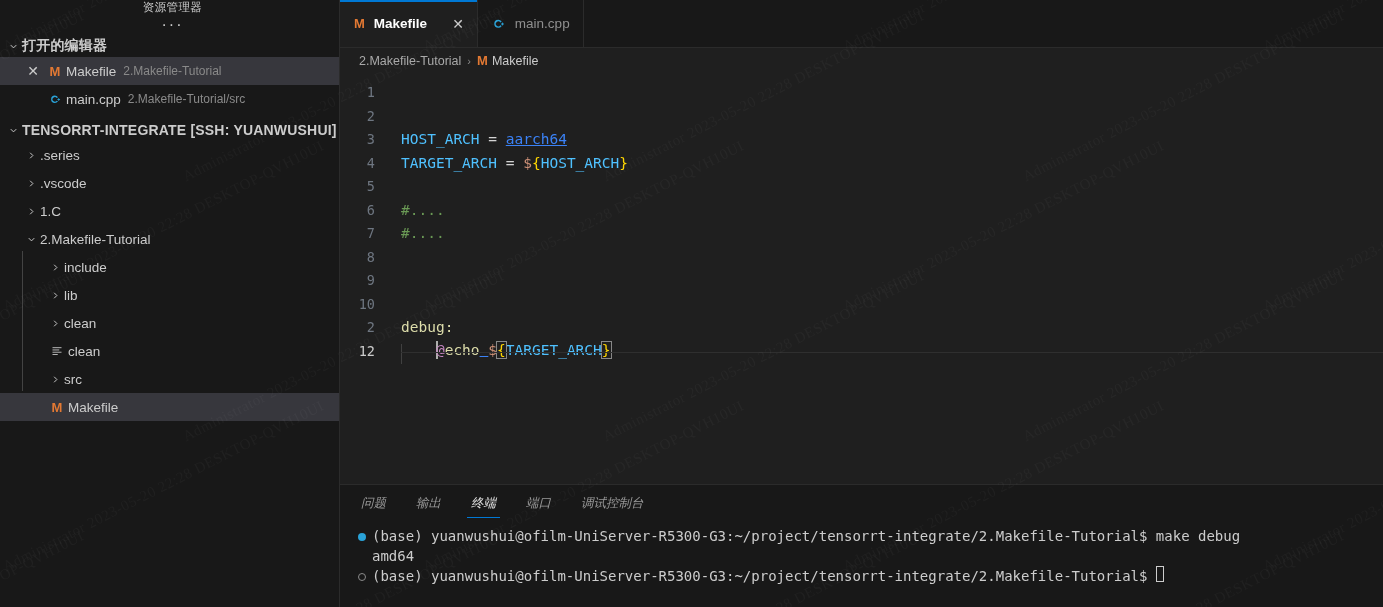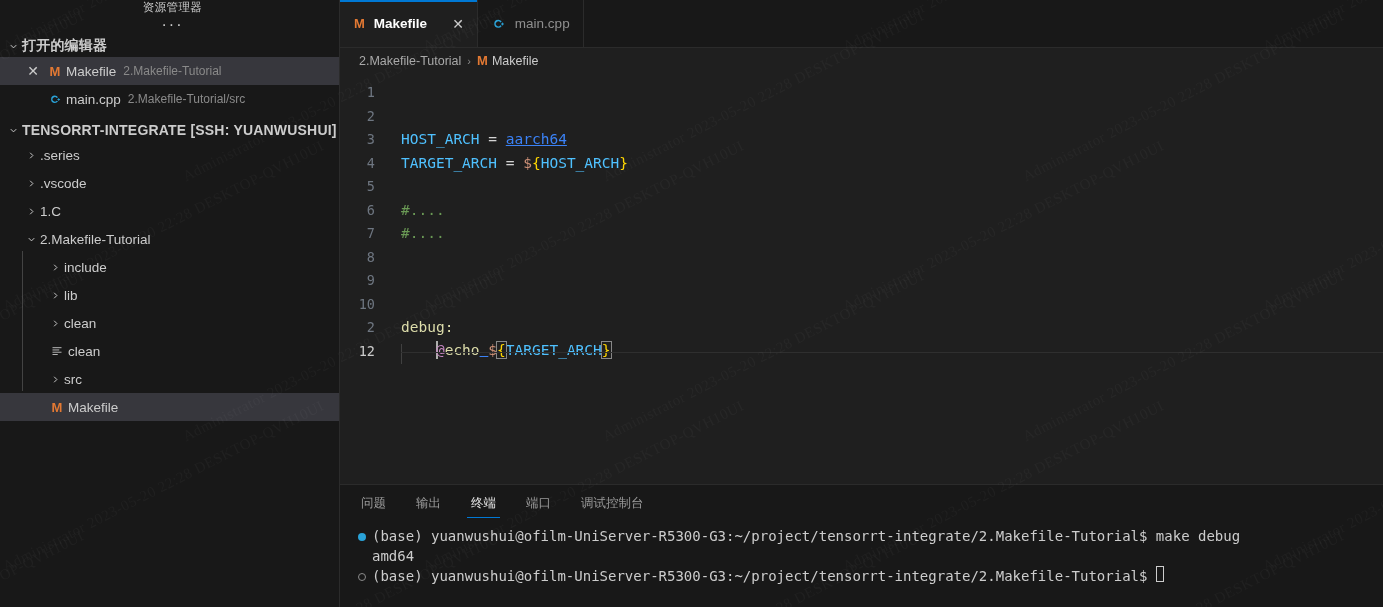--- a/index.html
+++ b/index.html
@@ -279,20 +279,21 @@
     display: flex;
     flex-direction: column;
   }
   .panel-tabs {
     height: 36px;
     display: flex;
     align-items: flex-end;
     padding-left: 17px;
     gap: 22px;
     flex: none;
+    font-style: italic;
   }
   .panel-tab {
     font-size: 12.5px;
     color: #9a9a9a;
     height: 100%;
     display: flex;
     align-items: center;
     padding: 0 4px;
     position: relative;
     cursor: pointer;

